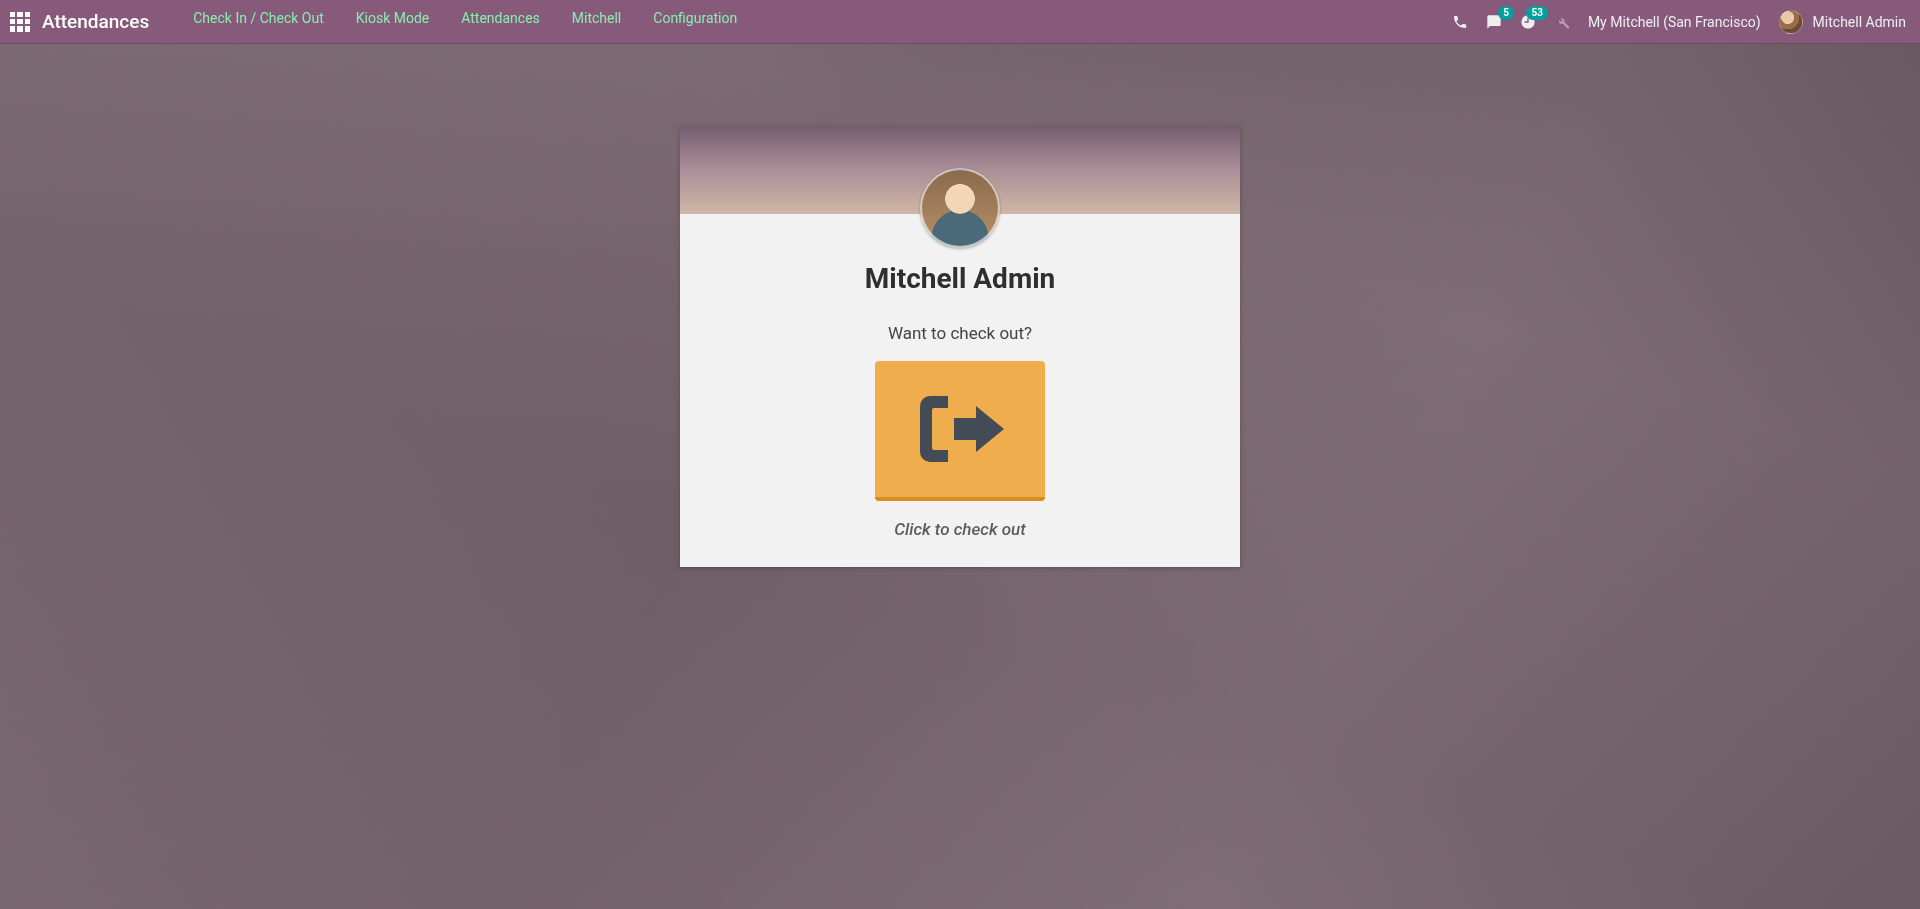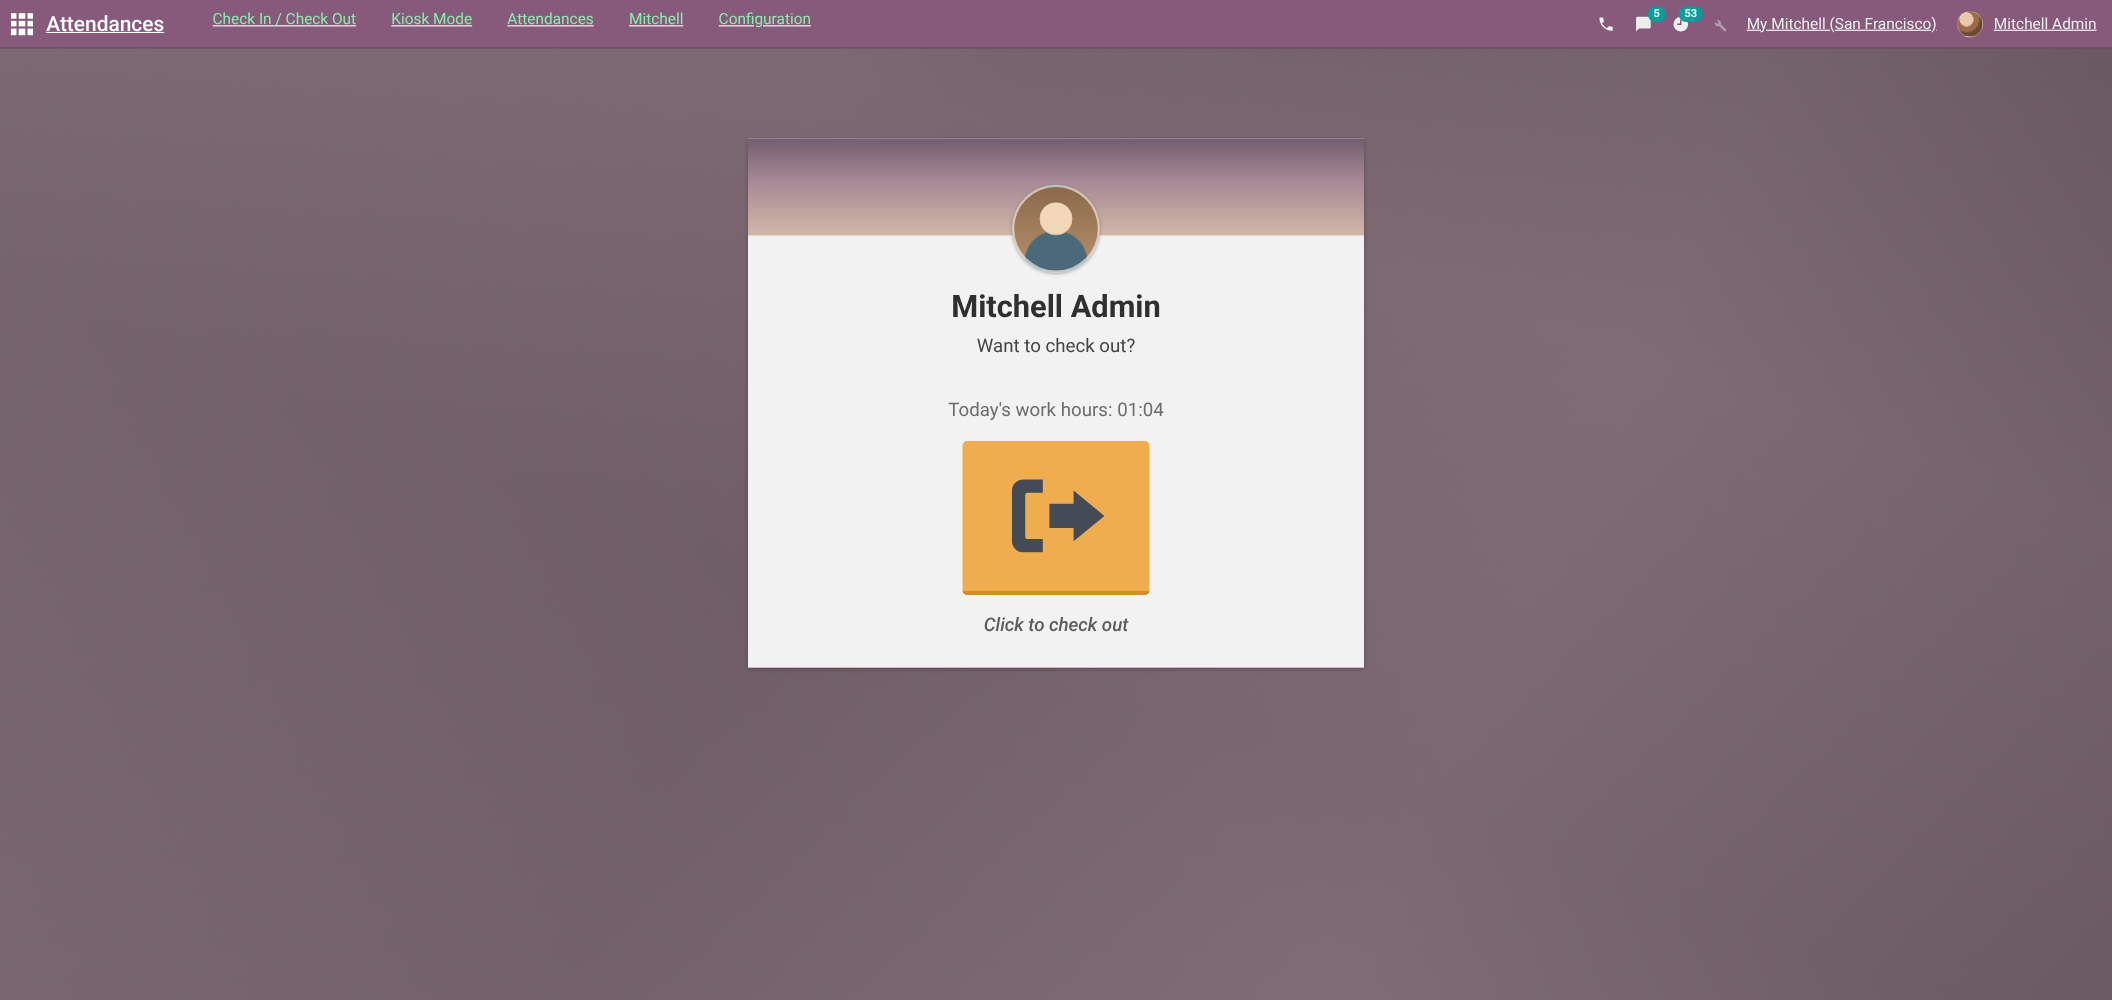--- a/index.html
+++ b/index.html
@@ -25,21 +25,20 @@
     position: relative;
     height: 44px;
     background: #875a7b;
     display: flex;
     align-items: center;
     color: #fff;
     font-size: 14px;
     padding: 0 14px 0 10px;
     z-index: 10;
     border-bottom: 1px solid rgba(0,0,0,0.2);
-    text-decoration: underline;
   }
   .apps-icon {
     width: 20px; height: 20px;
     display: grid;
     grid-template-columns: repeat(3, 1fr);
     grid-template-rows: repeat(3, 1fr);
     gap: 2px;
     margin-right: 12px;
     cursor: pointer;
   }
@@ -115,21 +114,21 @@
       linear-gradient(180deg, #8a6a4c 0%, #b89068 100%);
     border: 2px solid rgba(255,255,255,0.6);
     box-shadow: 0 1px 3px rgba(0,0,0,0.3);
   }
   .card-body {
     text-align: center;
     padding-top: 48px;
     color: #4c4c4c;
   }
   .emp-name { font-size: 28px; font-weight: 700; color: #2f2f2f; }
-  .prompt { margin-top: 10px; font-size: 17px; color: #444; }
+  .prompt { margin-top: 28px; font-size: 17px; color: #444; }
   .hours { margin-top: 38px; font-size: 17px; color: #6c6c6c; }
   .checkout-btn {
     margin: 18px auto 0;
     width: 170px; height: 140px;
     background: #f0ad4e;
     border: none;
     border-radius: 4px;
     border-bottom: 4px solid #d68c1f;
     display: flex; align-items: center; justify-content: center;
     cursor: pointer;
@@ -194,23 +193,20 @@
   </div>
 </div>
 
 <div class="main">
   <div class="card">
     <div class="card-header"></div>
     <div class="avatar-lg"></div>
     <div class="card-body">
       <div class="emp-name">Mitchell Admin</div>
       <div class="prompt">Want to check out?</div>
-      <div class="hours">
-        <span>Today's work hours: </span><span>01:04</span>
-      </div>
       <button class="checkout-btn">
         <svg viewBox="0 0 100 90">
           <path d="M38 12 h-18 a10 10 0 0 0 -10 10 v46 a10 10 0 0 0 10 10 h18 v-12 h-14 a2 2 0 0 1 -2 -2 v-38 a2 2 0 0 1 2 -2 h14 z"></path>
           <path d="M44 34 h22 v-12 l28 23 -28 23 v-12 h-22 z"></path>
         </svg>
       </button>
       <div class="click-text">Click to check out</div>
     </div>
   </div>
 </div>

